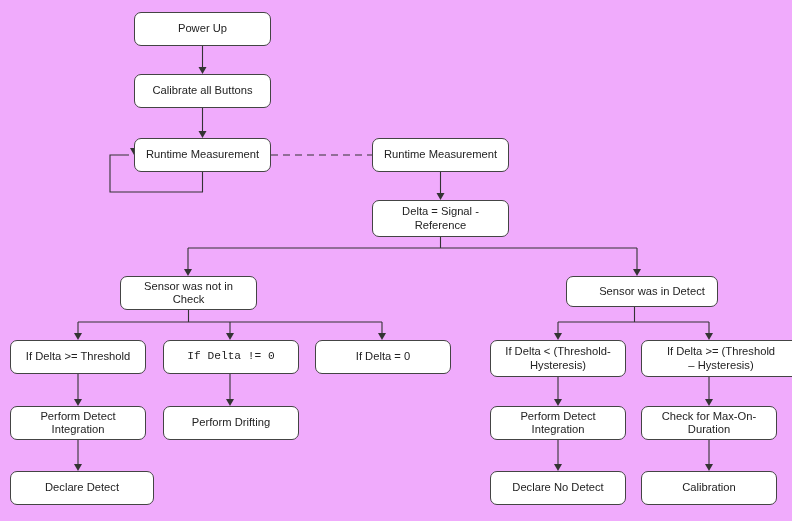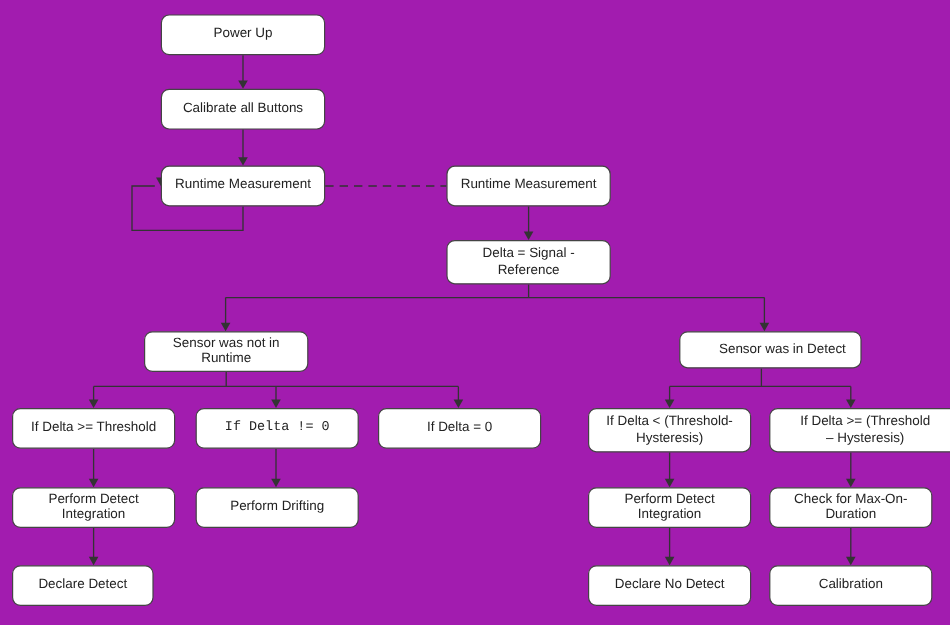--- a/index.html
+++ b/index.html
@@ -41,21 +41,21 @@
     justify-content: center;
     text-align: center;
     padding: 2px 4px;
     white-space: pre-line;
     z-index: 2;
   }
 </style>
 </head>
 <body>
 
-<div id="canvas" style="background: #a21caf;">
+<div id="canvas" style="background: #f0abfc;">
   <svg id="edges" viewBox="0 0 792 521" xmlns="http://www.w3.org/2000/svg">
       <path d="M202.5,46 L202.5,69" stroke="#333333" stroke-width="1.1" fill="none"></path>
       <polygon points="198.5,67 206.5,67 202.5,74" fill="#333333"></polygon>
       <path d="M202.5,108 L202.5,133" stroke="#333333" stroke-width="1.1" fill="none"></path>
       <polygon points="198.5,131 206.5,131 202.5,138" fill="#333333"></polygon>
       <path d="M202.5,172 L202.5,192 L110,192 L110,155 L129,155" stroke="#333333" stroke-width="1.1" fill="none"></path>
       <polygon points="130,148 138,148 134,155" fill="#333333"></polygon>
       <path d="M271,155 L372,155" stroke="#333333" stroke-width="1.1" fill="none" stroke-dasharray="7,5"></path>
       <path d="M440.5,172 L440.5,195" stroke="#333333" stroke-width="1.1" fill="none"></path>
       <polygon points="436.5,193 444.5,193 440.5,200" fill="#333333"></polygon>
@@ -84,32 +84,32 @@
       <polygon points="554,333 562,333 558,340" fill="#333333"></polygon>
       <polygon points="705,333 713,333 709,340" fill="#333333"></polygon>
     </svg>
 <div class="node" style="left: 134px; top: 12px; width: 137px; height: 34px; border-color: rgb(68, 68, 68); background: rgb(255, 255, 255); color: rgb(34, 34, 34);"><span>Power Up</span></div>
     <div class="node" style="left: 134px; top: 74px; width: 137px; height: 34px; border-color: rgb(68, 68, 68); background: rgb(255, 255, 255); color: rgb(34, 34, 34); align-items: center;"><span>Calibrate all Buttons</span></div>
     <div class="node" style="left: 134px; top: 138px; width: 137px; height: 34px; border-color: rgb(68, 68, 68); background: rgb(255, 255, 255); color: rgb(34, 34, 34);"><span>Runtime Measurement</span></div>
     <div class="node" style="left: 372px; top: 138px; width: 137px; height: 34px; border-color: rgb(68, 68, 68); background: rgb(255, 255, 255); color: rgb(34, 34, 34);"><span>Runtime Measurement</span></div>
     <div class="node" style="left: 372px; top: 200px; width: 137px; height: 37px; border-color: rgb(68, 68, 68); background: rgb(255, 255, 255); color: rgb(34, 34, 34);"><span>Delta = Signal -
 Reference</span></div>
     <div class="node" style="left: 120px; top: 276px; width: 137px; height: 34px; border-color: rgb(68, 68, 68); background: rgb(255, 255, 255); color: rgb(34, 34, 34);"><span>Sensor was not in
-Runtime</span></div>
+Check</span></div>
     <div class="node" style="left: 566px; top: 276px; width: 152px; height: 31px; border-color: rgb(68, 68, 68); background: rgb(255, 255, 255); color: rgb(34, 34, 34); padding-left: 24px;"><span>Sensor was in Detect</span></div>
     <div class="node" style="left: 10px; top: 340px; width: 136px; height: 34px; border-color: rgb(68, 68, 68); background: rgb(255, 255, 255); color: rgb(34, 34, 34);"><span>If Delta &gt;= Threshold</span></div>
     <div class="node" style="left: 163px; top: 340px; width: 136px; height: 34px; border-color: rgb(68, 68, 68); background: rgb(255, 255, 255); color: rgb(34, 34, 34); font-family: Liberation Mono, monospace;"><span>If Delta != 0</span></div>
     <div class="node" style="left: 315px; top: 340px; width: 136px; height: 34px; border-color: rgb(68, 68, 68); background: rgb(255, 255, 255); color: rgb(34, 34, 34);"><span>If Delta = 0</span></div>
     <div class="node" style="left: 490px; top: 340px; width: 136px; height: 37px; border-color: rgb(68, 68, 68); background: rgb(255, 255, 255); color: rgb(34, 34, 34);"><span>If Delta &lt; (Threshold-
 Hysteresis)</span></div>
     <div class="node" style="left: 641px; top: 340px; width: 160px; height: 37px; border-color: rgb(68, 68, 68); background: rgb(255, 255, 255); color: rgb(34, 34, 34);"><span>If Delta &gt;= (Threshold
 – Hysteresis)</span></div>
     <div class="node" style="left: 10px; top: 406px; width: 136px; height: 34px; border-color: rgb(68, 68, 68); background: rgb(255, 255, 255); color: rgb(34, 34, 34);"><span>Perform Detect
 Integration</span></div>
     <div class="node" style="left: 163px; top: 406px; width: 136px; height: 34px; border-color: rgb(68, 68, 68); background: rgb(255, 255, 255); color: rgb(34, 34, 34);"><span>Perform Drifting</span></div>
     <div class="node" style="left: 490px; top: 406px; width: 136px; height: 34px; border-color: rgb(68, 68, 68); background: rgb(255, 255, 255); color: rgb(34, 34, 34);"><span>Perform Detect
 Integration</span></div>
     <div class="node" style="left: 641px; top: 406px; width: 136px; height: 34px; border-color: rgb(68, 68, 68); background: rgb(255, 255, 255); color: rgb(34, 34, 34);"><span>Check for Max-On-
 Duration</span></div>
-    <div class="node" style="left: 10px; top: 471px; width: 118px; height: 34px; border-color: rgb(68, 68, 68); background: rgb(255, 255, 255); color: rgb(34, 34, 34); text-align: center;"><span>Declare Detect</span></div>
+    <div class="node" style="left: 10px; top: 471px; width: 144px; height: 34px; border-color: rgb(68, 68, 68); background: rgb(255, 255, 255); color: rgb(34, 34, 34); text-align: center;"><span>Declare Detect</span></div>
     <div class="node" style="left: 490px; top: 471px; width: 136px; height: 34px; border-color: rgb(68, 68, 68); background: rgb(255, 255, 255); color: rgb(34, 34, 34);"><span>Declare No Detect</span></div>
     <div class="node" style="left: 641px; top: 471px; width: 136px; height: 34px; border-color: rgb(68, 68, 68); background: rgb(255, 255, 255); color: rgb(34, 34, 34); justify-content: center;"><span>Calibration</span></div>
   </div>
 
 </body></html>

